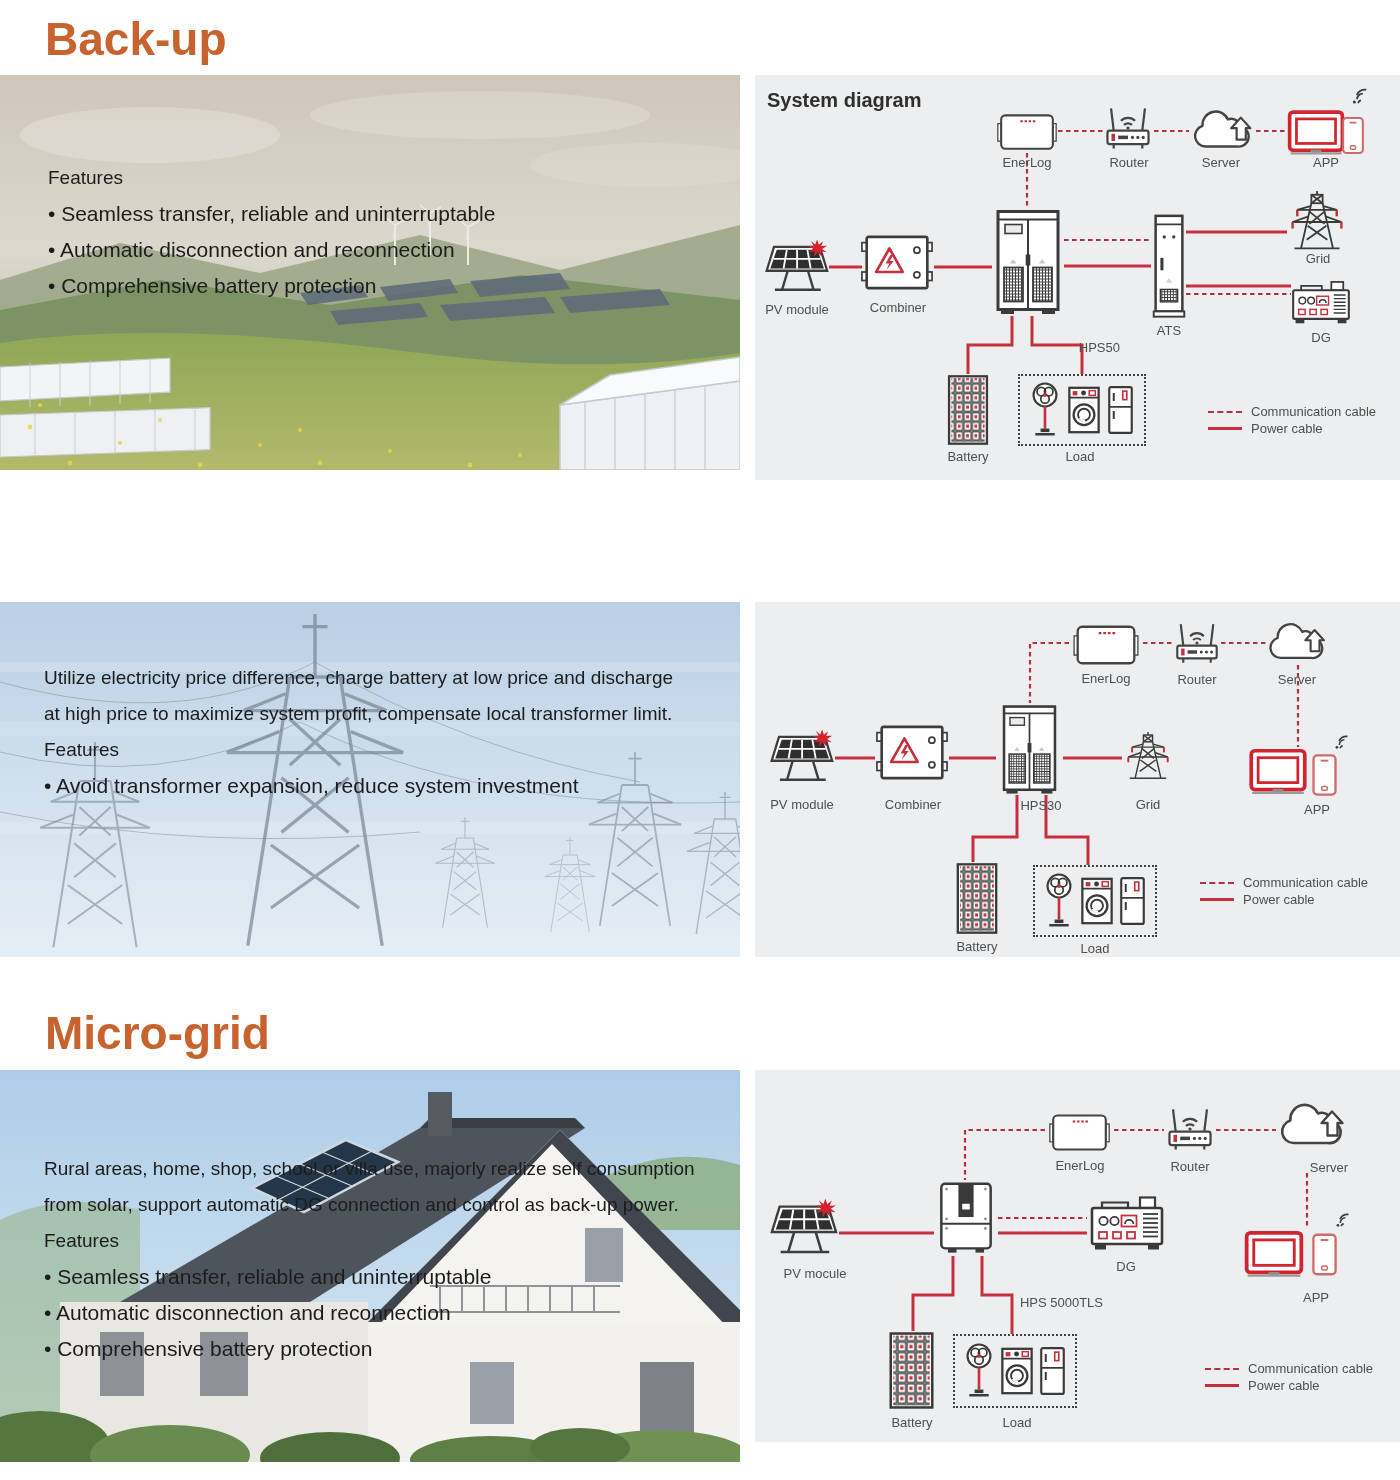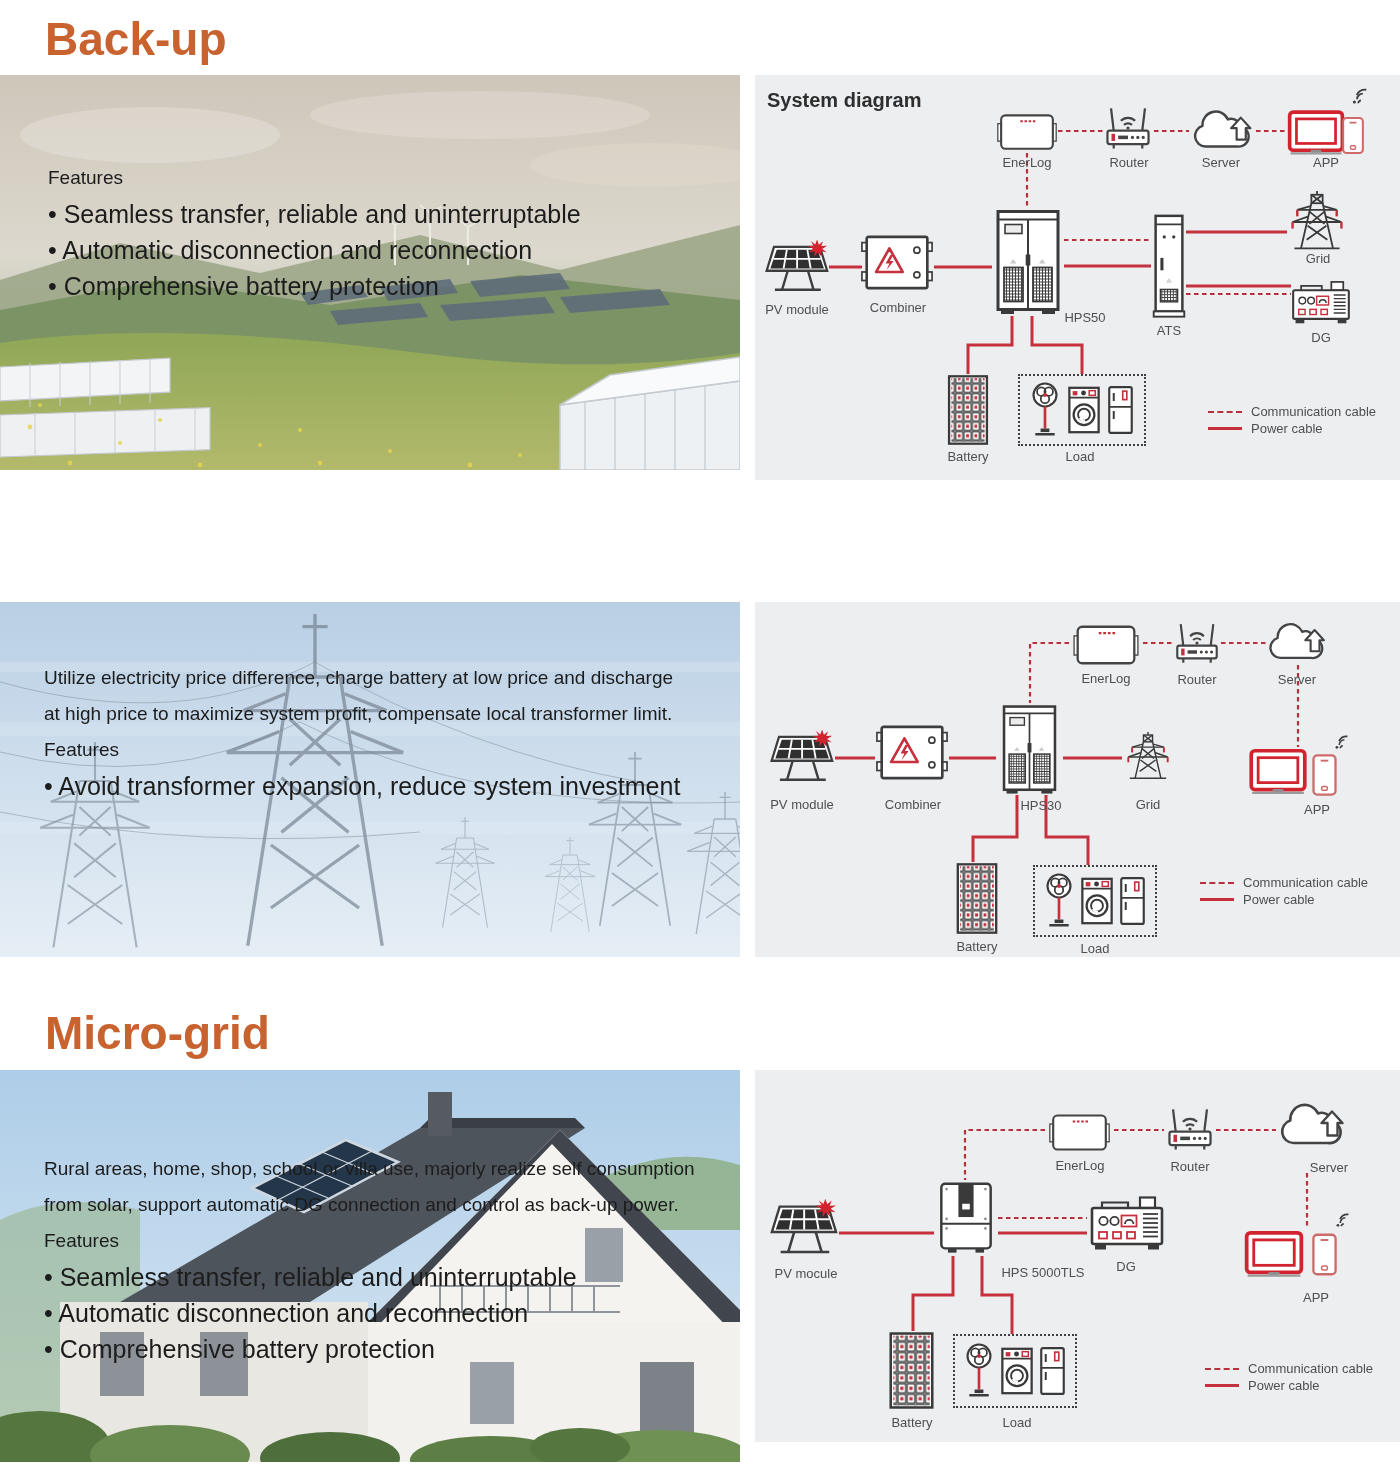--- a/index.html
+++ b/index.html
@@ -4,30 +4,30 @@
 <style>
   html,body{margin:0;padding:0;background:#fff;}
   .page{position:relative;width:1400px;height:1480px;background:#fff;overflow:hidden;
         font-family:"Liberation Sans", sans-serif;}
   .sec-title{position:absolute;margin:0;font-size:46px;font-weight:700;color:#C8622E;letter-spacing:0;text-align:right;}
   .photo{position:absolute;overflow:hidden;background:#dfe5e2;}
   .photo > svg.bg{position:absolute;left:0;top:0;width:100%;height:100%;}
   .overlay{position:absolute;z-index:3;}
   .desc{margin:0;font-size:19px;line-height:36px;color:#1c1c1c;}
   .featlbl{margin:0;font-size:19px;line-height:36px;color:#1c1c1c;}
-  .bullet{margin:0;font-size:25px;line-height:36px;color:#1c1c1c;}
+  .bullet{margin:0;font-size:21px;line-height:36px;color:#1c1c1c;}
   .panel{position:absolute;background:#ECEEF0;}
   .dg-title{position:absolute;left:12px;top:14px;font-size:20px;font-weight:700;color:#2e2e2e;}
   .wires{position:absolute;left:0;top:0;width:100%;height:100%;}
   .wires .pw{stroke:#C5303C;stroke-width:3;fill:none;}
   .wires .cm{stroke:#B8303C;stroke-width:2.2;fill:none;stroke-dasharray:4.5 3.5;}
   .node{position:absolute;}
   .node svg{width:100%;height:100%;display:block;}
   .nlabel{position:absolute;font-size:13px;color:#4f4f4f;text-align:center;white-space:nowrap;}
-  .nlabel.lft{text-align:center;}
+  .nlabel.lft{text-align:right;margin-top:30px;}
   .loadbox{position:absolute;border:2px dotted #3f3f3f;display:flex;align-items:center;justify-content:space-evenly;box-sizing:border-box;padding:3px 4px;}
   .loadbox svg{display:block;}
   .legend{position:absolute;}
   .lg-row{display:flex;align-items:center;height:17px;}
   .lg-mark{width:34px;margin-right:9px;}
   .lg-mark.dash{border-top:2.5px dashed #B8303C;}
   .lg-mark.solid{border-top:3px solid #C5303C;}
   .lg-txt{font-size:13px;color:#4f4f4f;white-space:nowrap;}
 </style>
 </head>
@@ -726,21 +726,21 @@
           <use href="#i-cloud"></use>
         </svg>
       </div>
     <span class="nlabel" style="left:524px;top:90px;width:100px;">Server</span>
 
     <div class="node" style="left:13px;top:128px;width:70px;height:62px;">
         <svg viewBox="0 0 72 62">
           <use href="#i-pv"></use>
         </svg>
       </div>
-    <span class="nlabel" style="left:1px;top:196px;width:100px;">PV mocule</span>
+    <span class="nlabel" style="left:10px;top:196px;width:100px;">PV mocule</span>
     <div class="node" style="left:180px;top:111px;width:62px;height:74px;">
         <svg viewBox="0 0 60 78">
           <use href="#i-wallinv"></use>
         </svg>
       </div>
     <span class="nlabel lft" style="left:228px;top:195px;width:120px;">HPS 5000TLS</span>
     <div class="node" style="left:333px;top:121px;width:78px;height:66px;">
         <svg viewBox="0 0 78 60">
           <use href="#i-dg"></use>
         </svg>

